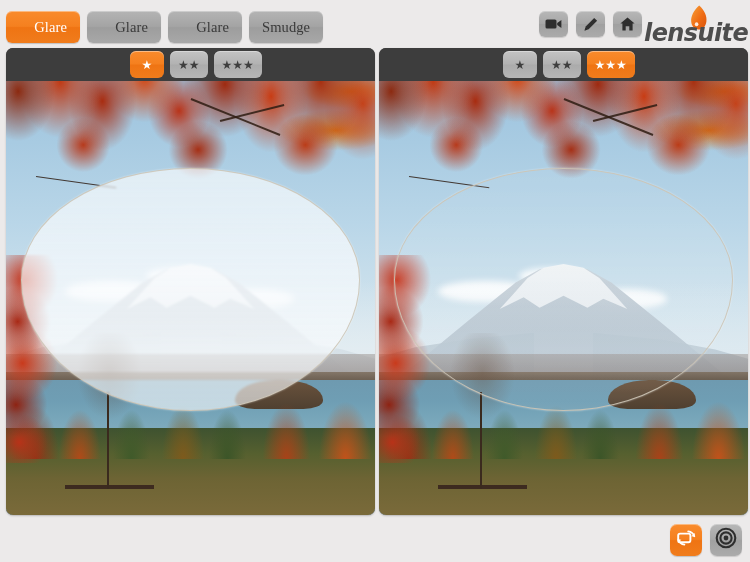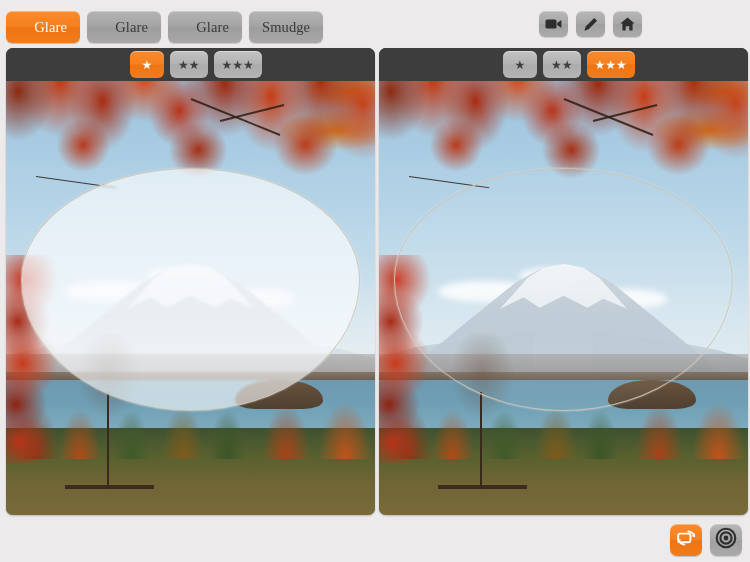--- a/index.html
+++ b/index.html
@@ -289,20 +289,37 @@
       </div>
       <div class="tool-btn">
         <span>
           <svg width="15" height="14" viewBox="0 0 15 14">
             <path d="M7.5 0.6 L14.6 6.6 L12.6 6.6 L12.6 13.4 L9.3 13.4 L9.3 9.2 L5.7 9.2 L5.7 13.4 L2.4 13.4 L2.4 6.6 L0.4 6.6 Z" fill="#2e2e2e"></path>
           </svg>
         </span>
       </div>
     </div>
 
+    <div id="logo">
+      <span class="mark">
+        <svg width="24" height="28" viewBox="0 0 24 28">
+          <defs>
+            <linearGradient id="dropg" x1="0" y1="0" x2="1" y2="1">
+              <stop offset="0%" stop-color="#f7a23a"></stop>
+              <stop offset="55%" stop-color="#ef6c14"></stop>
+              <stop offset="100%" stop-color="#d9540c"></stop>
+            </linearGradient>
+          </defs>
+          <path d="M12.2 1.5 C17.4 6.2 20.2 12 19.4 17.4 C18.8 22.2 15.8 25.6 11.6 25.6
+                   C7.4 25.6 4.6 22.3 4.2 17.6 C3.7 12.2 6.8 6.3 12.2 1.5 Z" fill="url(#dropg)"></path>
+          <ellipse cx="9.6" cy="20.2" rx="1.8" ry="2.0" fill="#ffffff" opacity=".85"></ellipse>
+        </svg>
+      </span>
+      <span class="word">lensuite</span>
+    </div>
   </div>
 
   <div class="panel" id="panel-left">
     <div class="panel-header">
       <div class="star-group">
         <div class="star-btn active">
           <span class="stars">★</span>
         </div>
         <div class="star-btn">
           <span class="stars">★★</span>

